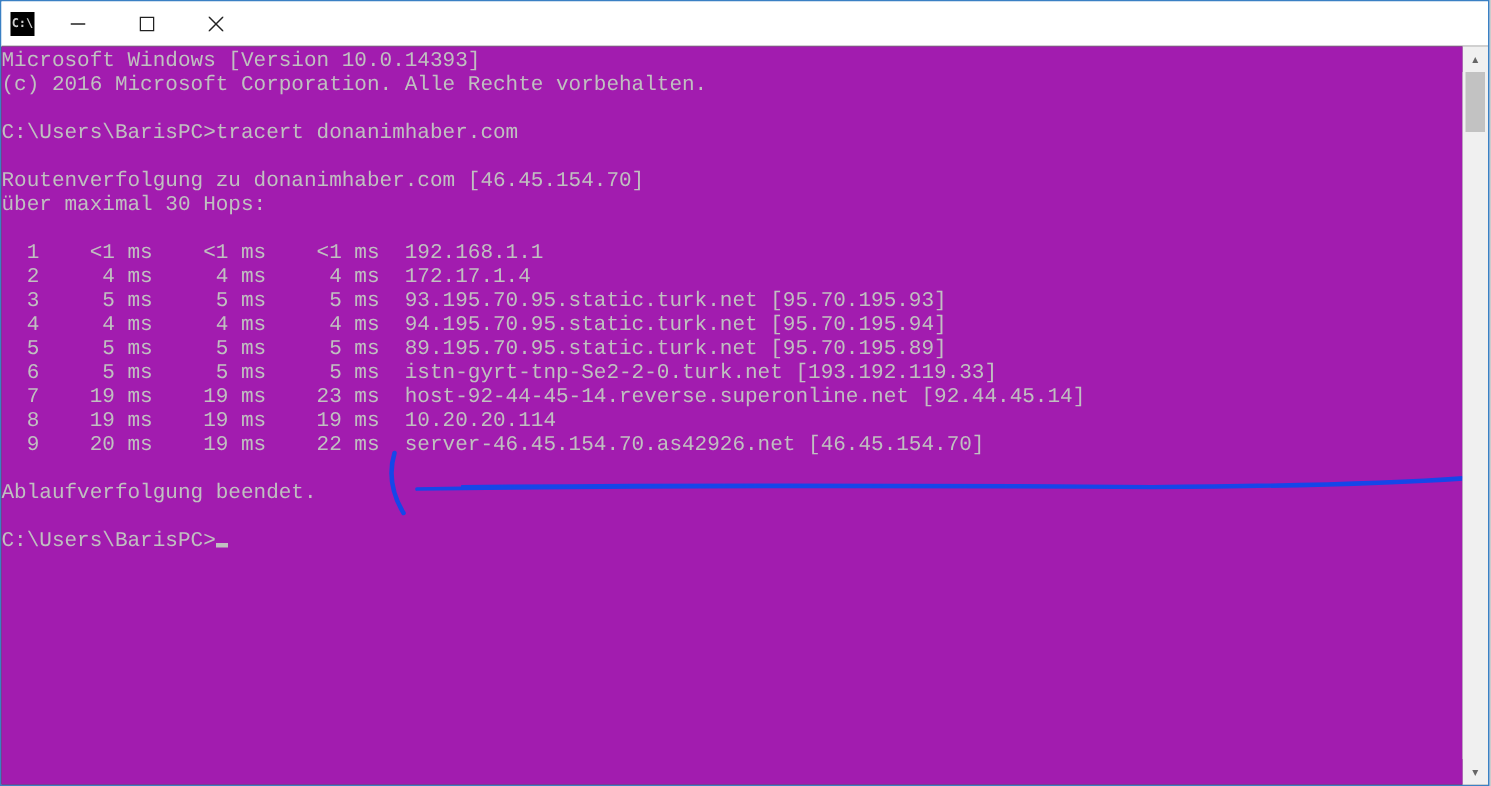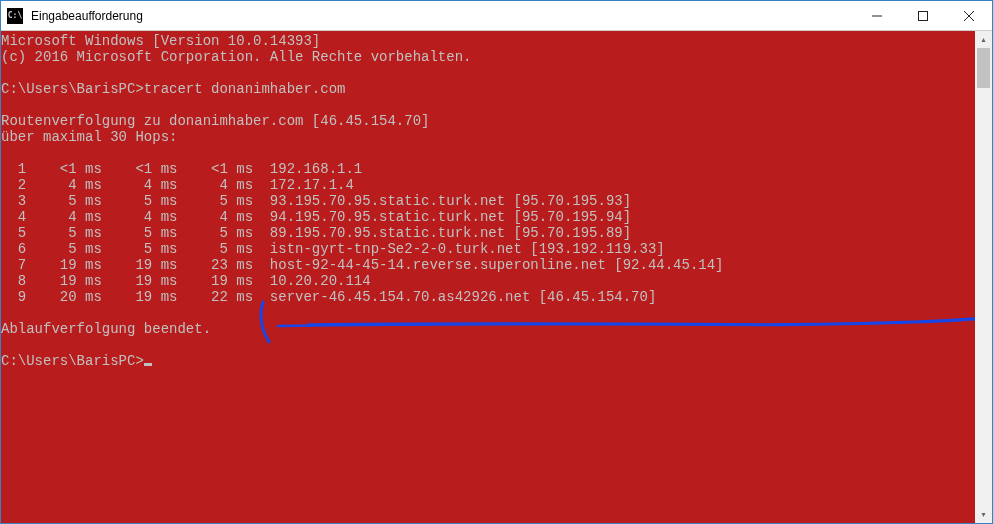--- a/index.html
+++ b/index.html
@@ -57,21 +57,21 @@
   }
   .ctlbtn svg { width: 10px; height: 10px; stroke: #222; stroke-width: 1; fill: none; }
   .close-btn svg { stroke-width: 1; }
   .terminal-wrap {
     flex: 1;
     display: flex;
     background: #000;
   }
   .terminal {
     flex: 1;
-    background: #b91c1c;
+    background: #a21caf;
     color: #c0c0c0;
     font-family: Consolas, "Courier New", monospace;
     font-size: 14px;
     line-height: 16px;
     padding: 2px 0 0 0;
     white-space: pre;
     overflow: hidden;
     position: relative;
   }
   .scrollbar {
@@ -114,21 +114,20 @@
     background: #c0c0c0;
     vertical-align: -1px;
   }
 </style>
 </head>
 <body>
 
 <div class="window">
   <div class="titlebar">
     <div class="app-icon">C:\</div>
-    <div class="title">Eingabeaufforderung</div>
     <div class="ctlbtn">
       <svg viewBox="0 0 10 10">
           <line x1="0" y1="5" x2="10" y2="5"></line>
         </svg>
     </div>
     <div class="ctlbtn">
       <svg viewBox="0 0 10 10">
           <rect x="0.5" y="0.5" width="9" height="9"></rect>
         </svg>
     </div>

